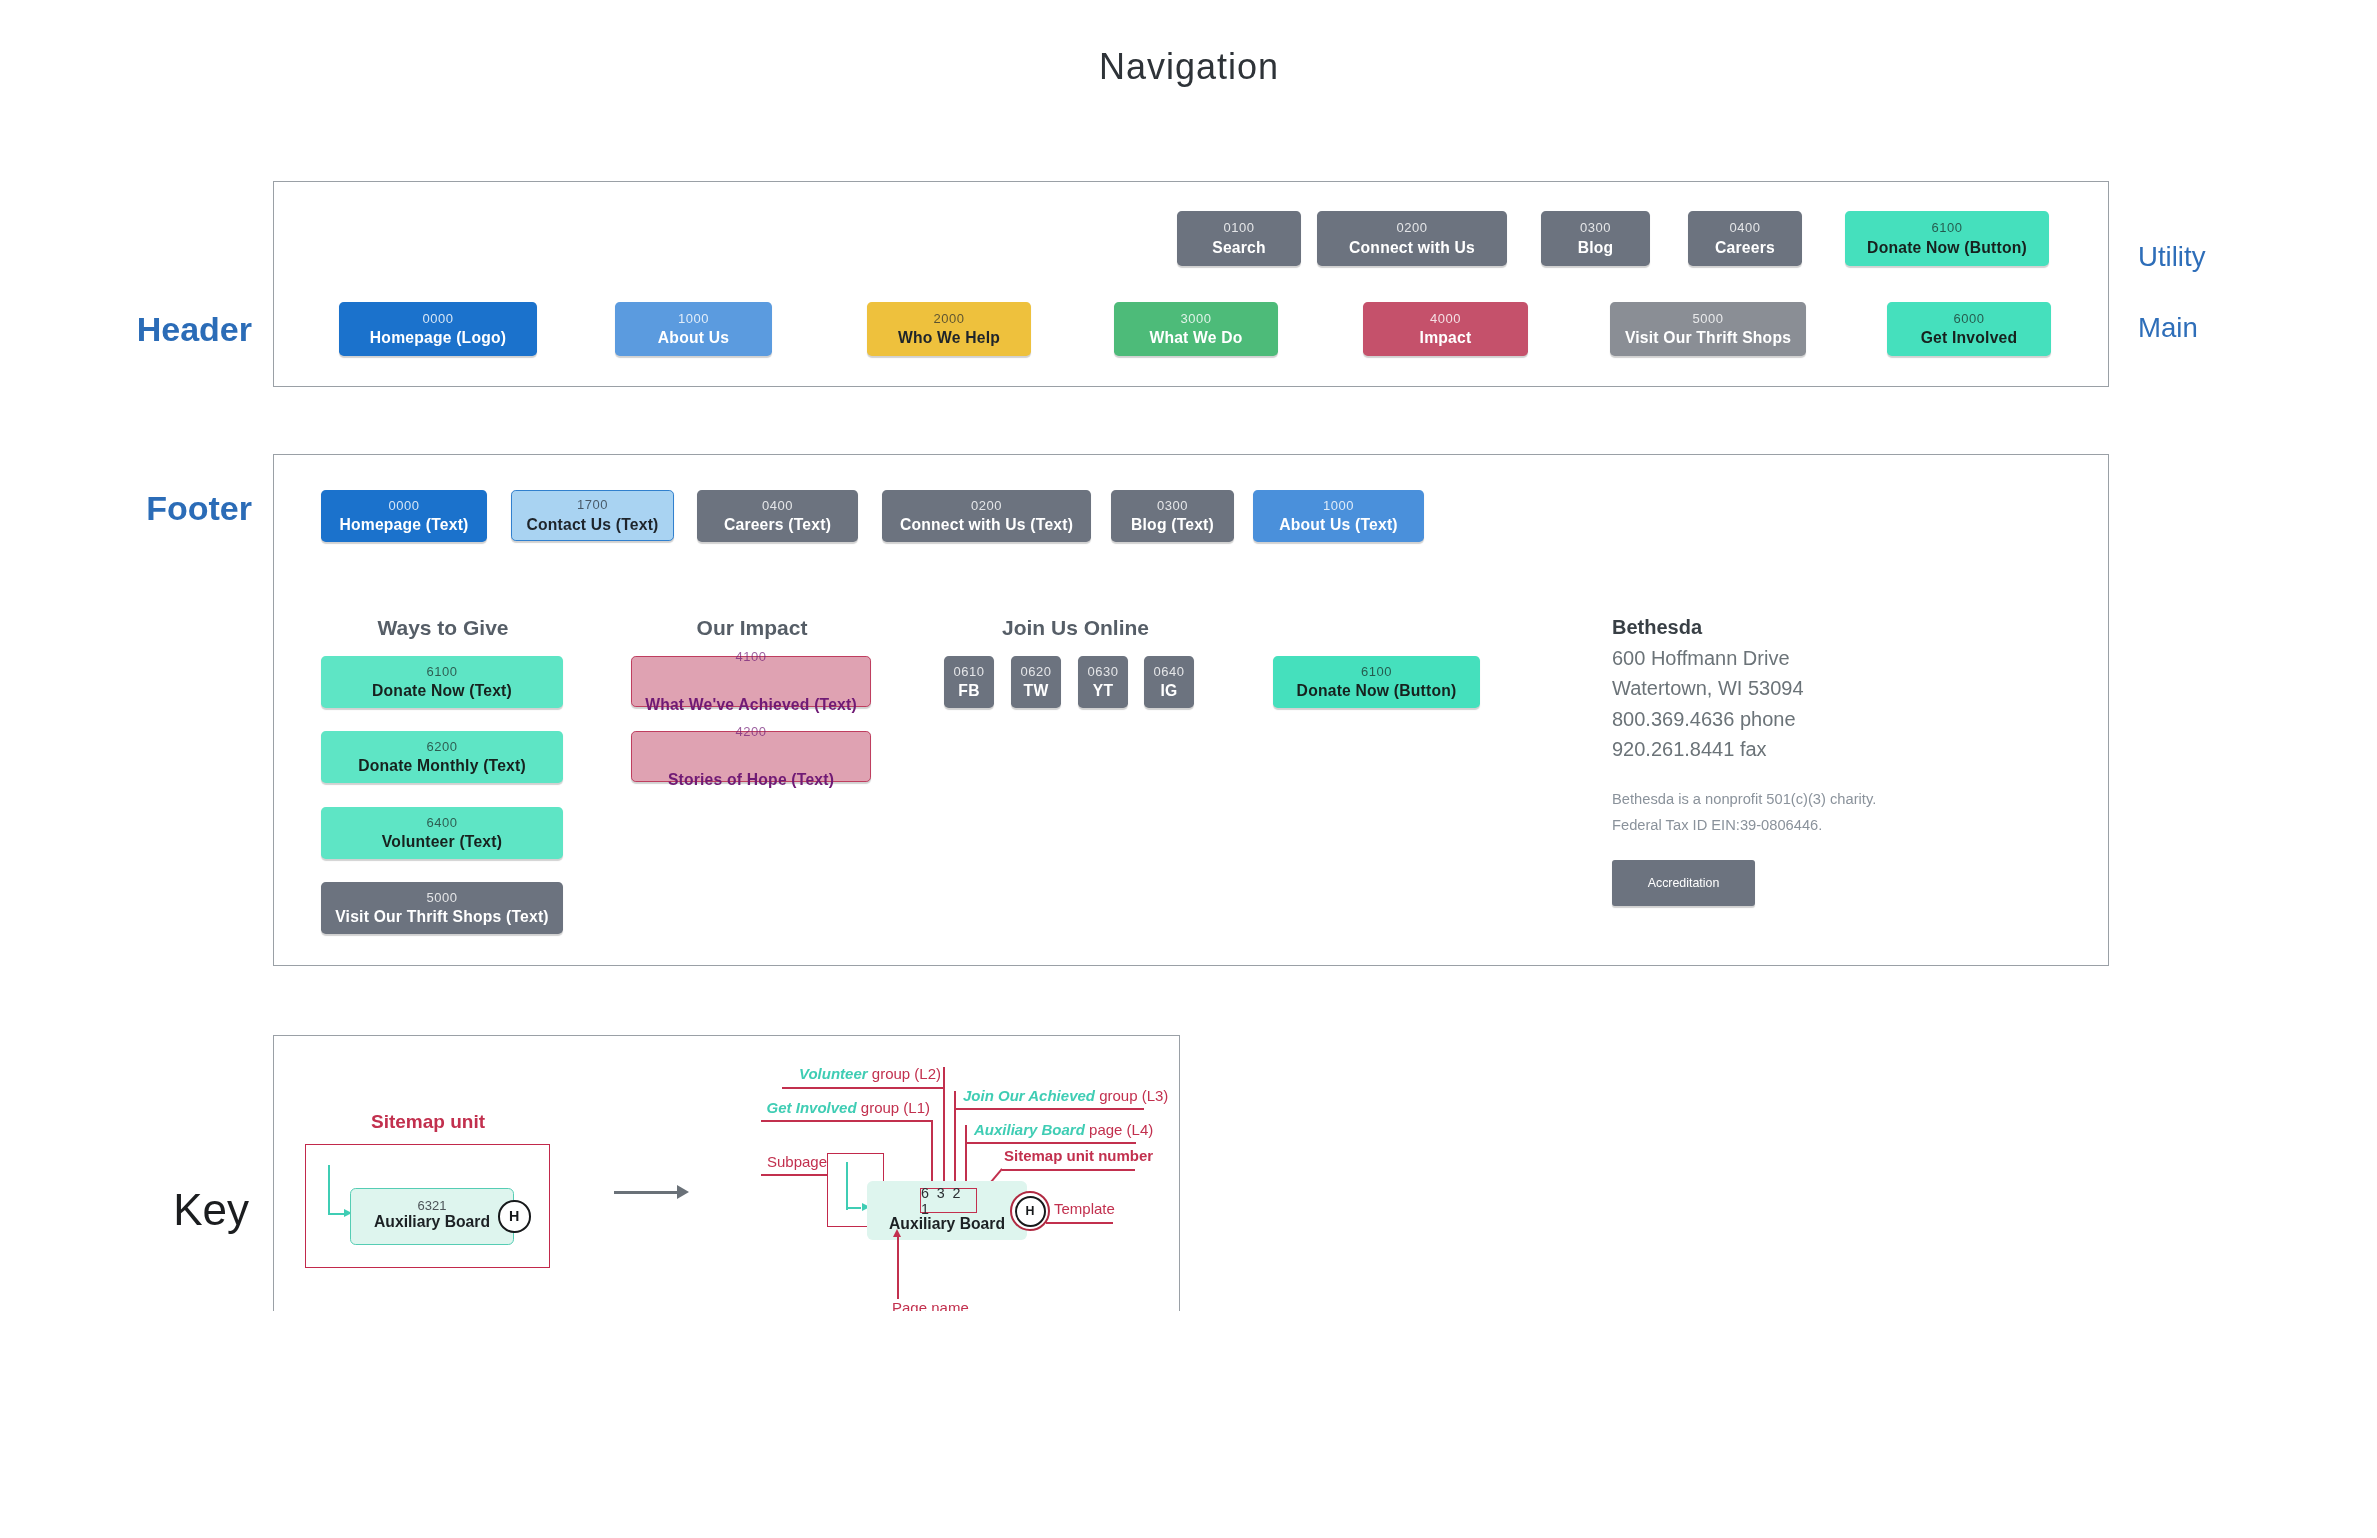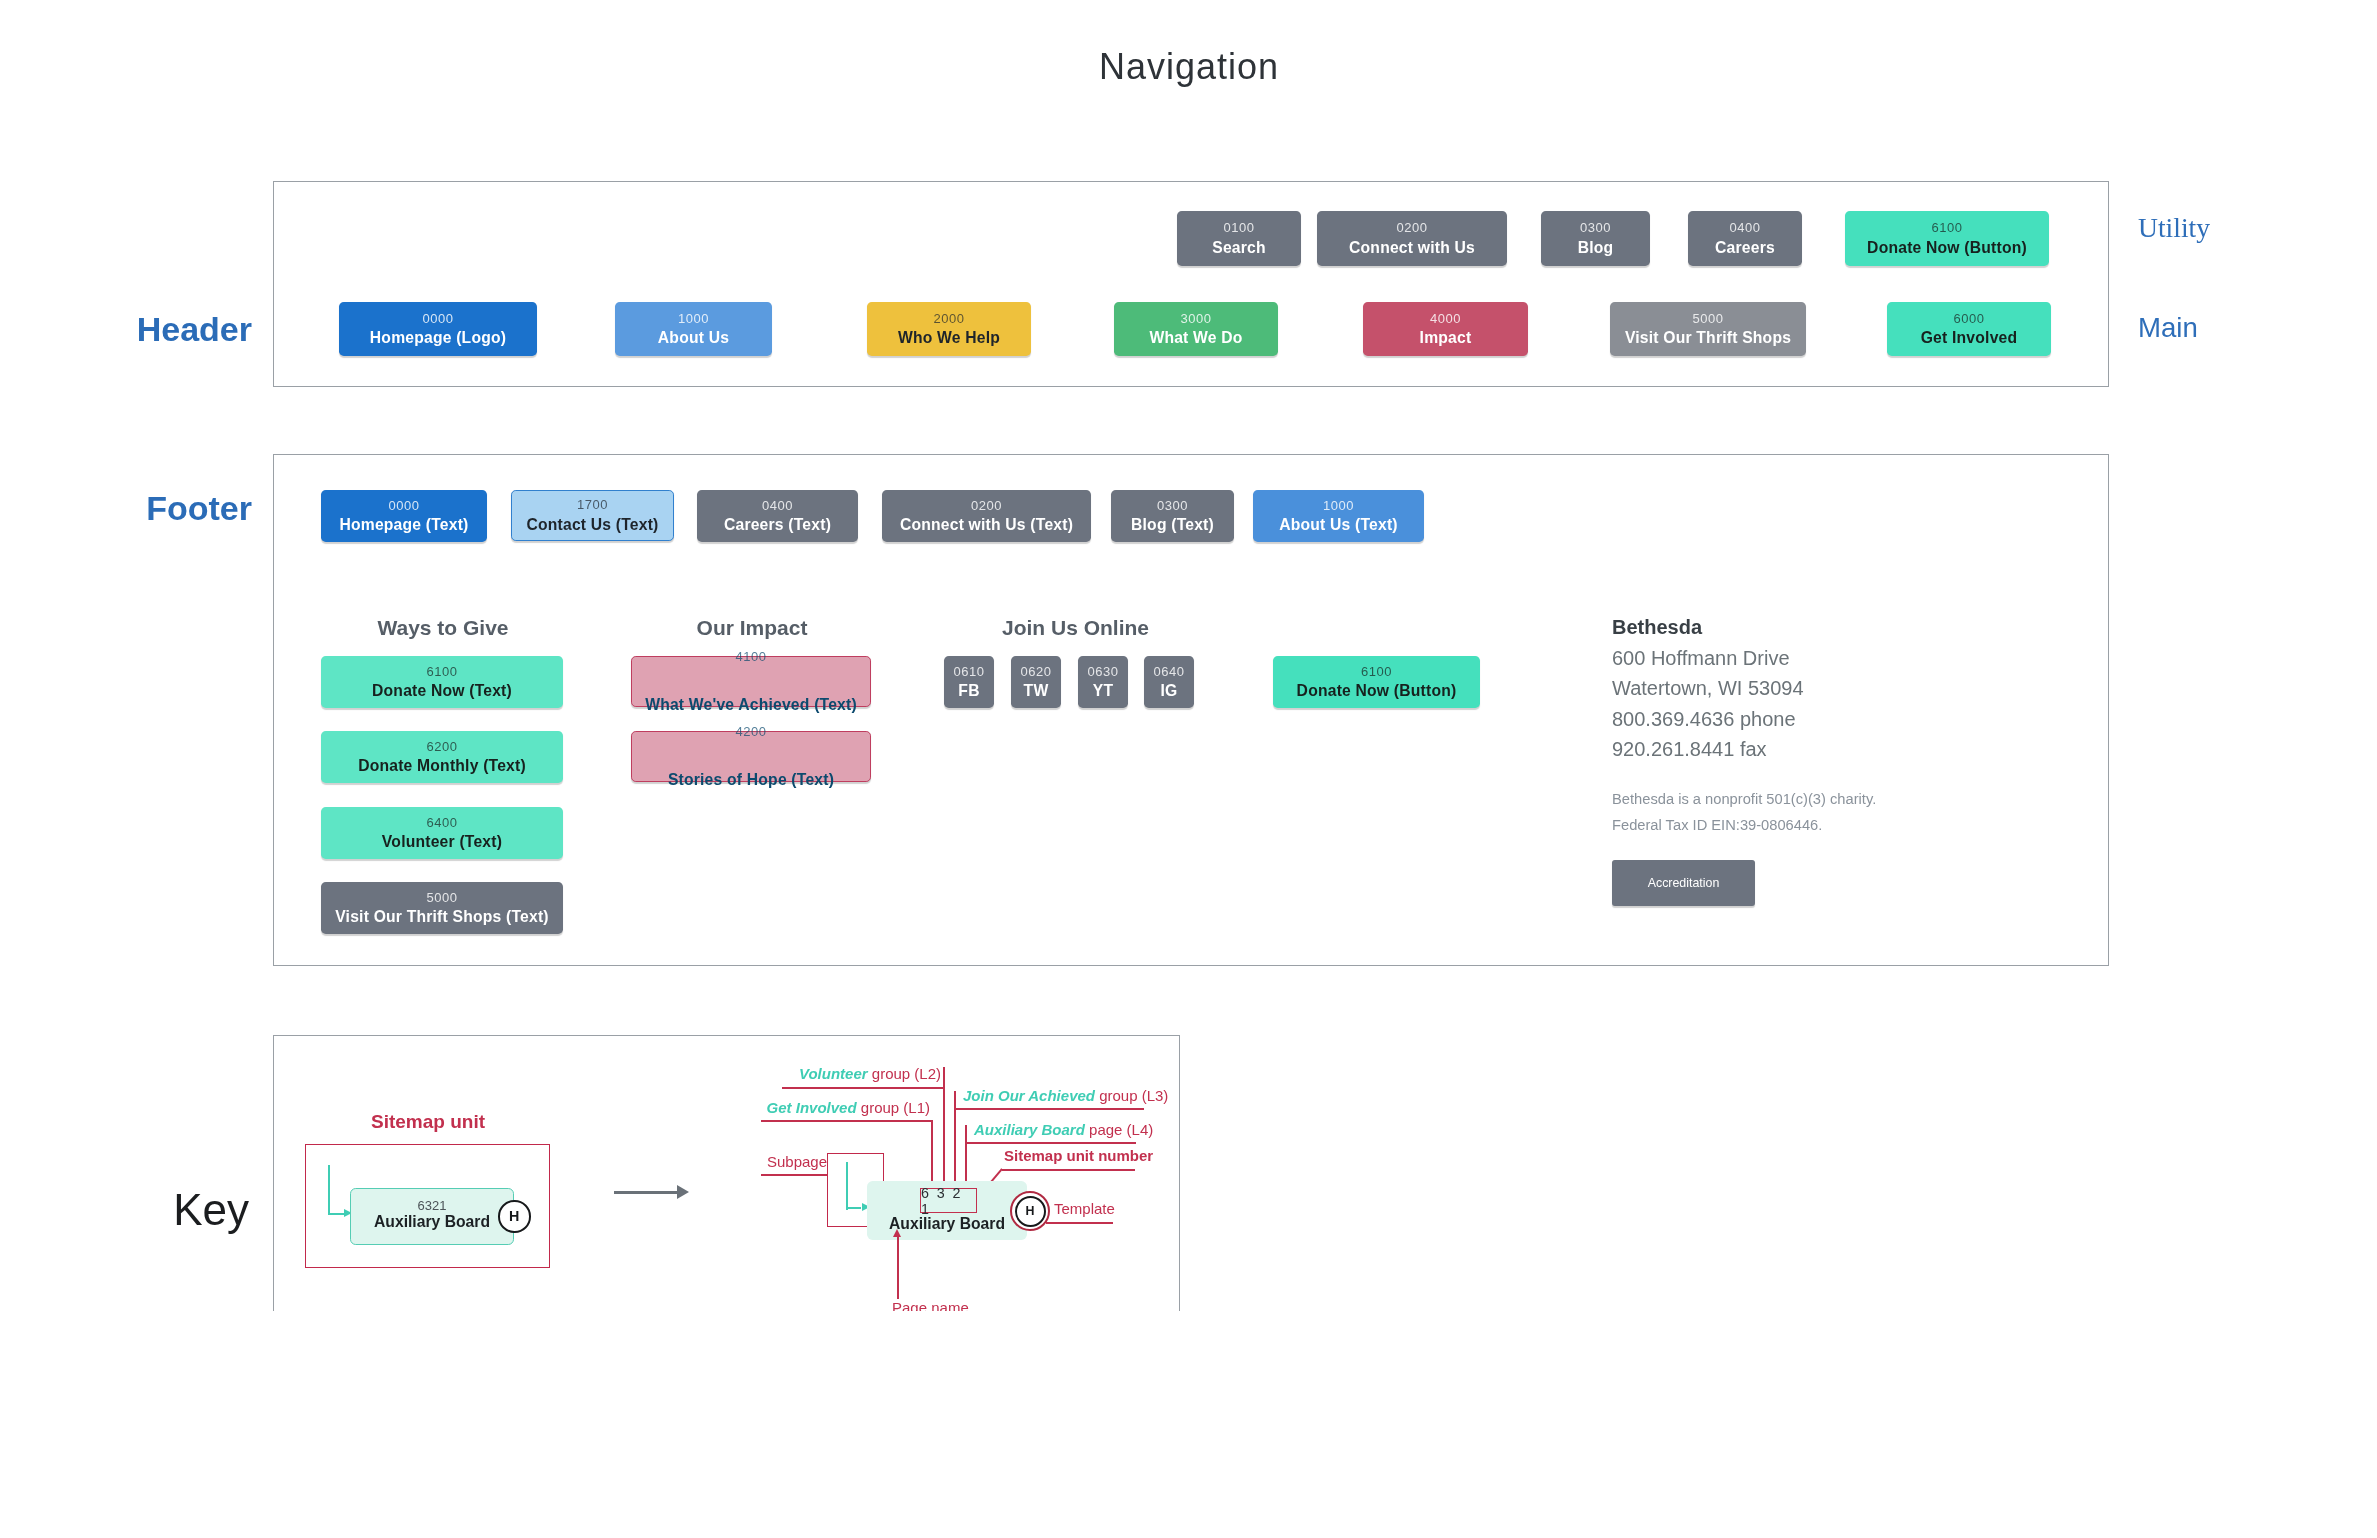--- a/index.html
+++ b/index.html
@@ -24,21 +24,21 @@
   .c-mdblue{background:#5b9bdf;color:#fff;}
   .c-ftblue{background:#4a90db;color:#fff;}
   .c-paleblue{background:#a9d3f2;color:#1e242b;border:1.9px solid #3180ce;}
   .c-yellow{background:#eec13d;color:#1e242b;}
   .c-green{background:#4dbb79;color:#fff;}
   .c-crimson{background:#c5516b;color:#fff;}
   .c-gray{background:#6c737f;color:#fff;}
   .c-ltgray{background:#8a8e95;color:#fff;}
   .c-mint{background:#45e0bd;color:#17211e;}
   .c-mintlt{background:#5ee5c5;color:#17211e;}
-  .c-pink{background:#dfa2b2;color:#0c4a6e;border:1.9px solid #bf3e5f;gap:28px;}
+  .c-pink{background:#dfa2b2;color:#701a75;border:1.9px solid #bf3e5f;gap:28px;}
   .c-yellow .code,.c-mint .code,.c-mintlt .code,.c-pink .code,.c-paleblue .code{opacity:.7;}
   
   .col-title{position:absolute;font-size:21px;font-weight:bold;color:#565e67;text-align:center;}
   .org-line{position:absolute;font-size:20px;color:#6b7378;}
   .org-name{position:absolute;font-size:20px;font-weight:bold;color:#383f45;}
   .org-small{position:absolute;font-size:14.7px;color:#8a929b;}
   
   .red-rect{position:absolute;border:1.9px solid #c2294b;}
   .mint-box{position:absolute;background:#def5ee;border-radius:5.7px;text-align:center;}
   .mint-box.bordered{border:1.9px solid #55cdb4;}
@@ -82,21 +82,21 @@
 </head>
 <body>
 
 <div id="page">
 
   <div id="title">Navigation</div>
 
   <div class="frame" style="left:273px;top:181px;width:1834px;height:204px;"></div>
 
   <div class="sec-label" style="left:57px;top:310px;width:195px;">Header</div>
-  <div class="side-label" style="left:2138px;top:212px;font-family:Liberation Serif, serif;">Utility</div>
+  <div class="side-label" style="left:2138px;top:241px;">Utility</div>
   <div class="side-label" style="left:2138px;top:312px;">Main</div>
 
   <div class="btn c-gray" style="left:1177px;top:211px;width:124px;height:55px;">
     <span class="code">0100</span>
     <span class="lbl">Search</span>
   </div>
   <div class="btn c-gray" style="left:1317px;top:211px;width:190px;height:55px;">
     <span class="code">0200</span>
     <span class="lbl">Connect with Us</span>
   </div>

